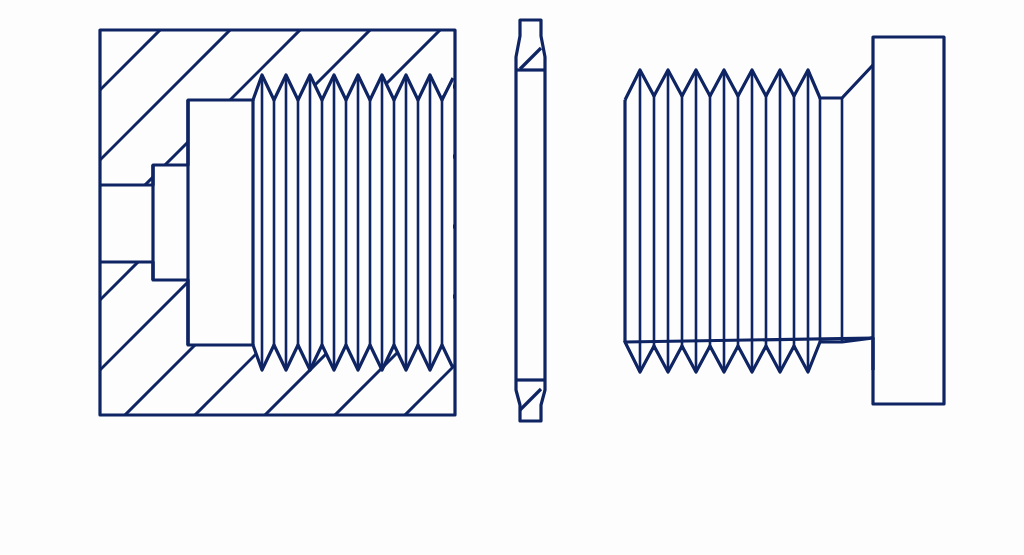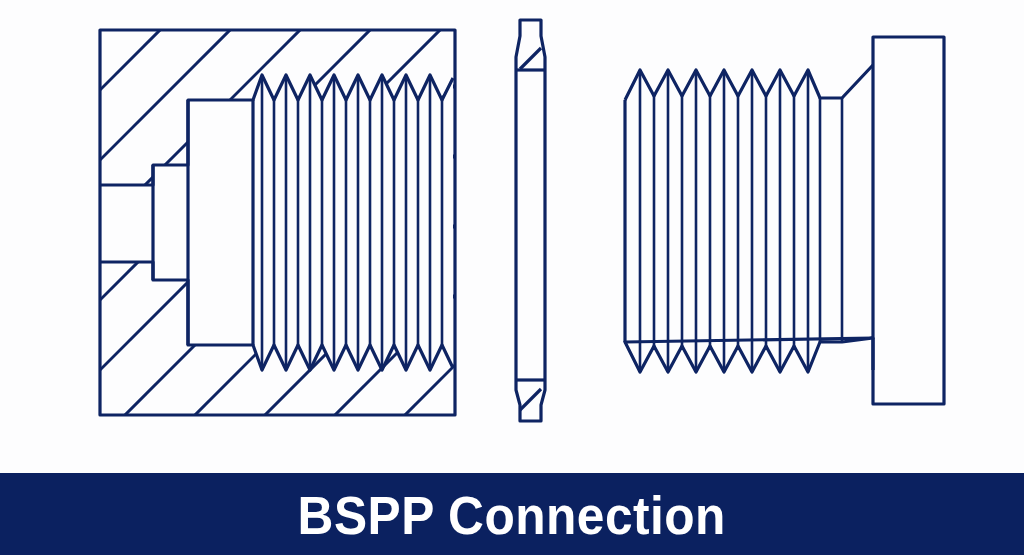--- a/index.html
+++ b/index.html
@@ -141,17 +141,14 @@
         <line x1="780" y1="70" x2="780" y2="372"></line>
         <line x1="794" y1="96" x2="794" y2="346"></line>
         <line x1="808" y1="70" x2="808" y2="372"></line>
         <line x1="820" y1="98" x2="820" y2="342"></line>
         <line x1="842" y1="98" x2="842" y2="342"></line>
       </g>
       <rect x="873" y="37" width="71" height="367"></rect>
     </g>
   </svg>
 
-  <div class="banner" style="background:#0b2160;">
-    <span class="banner-title">BSPP Connection</span>
-  </div>
 
 </div>
 
 </body></html>

